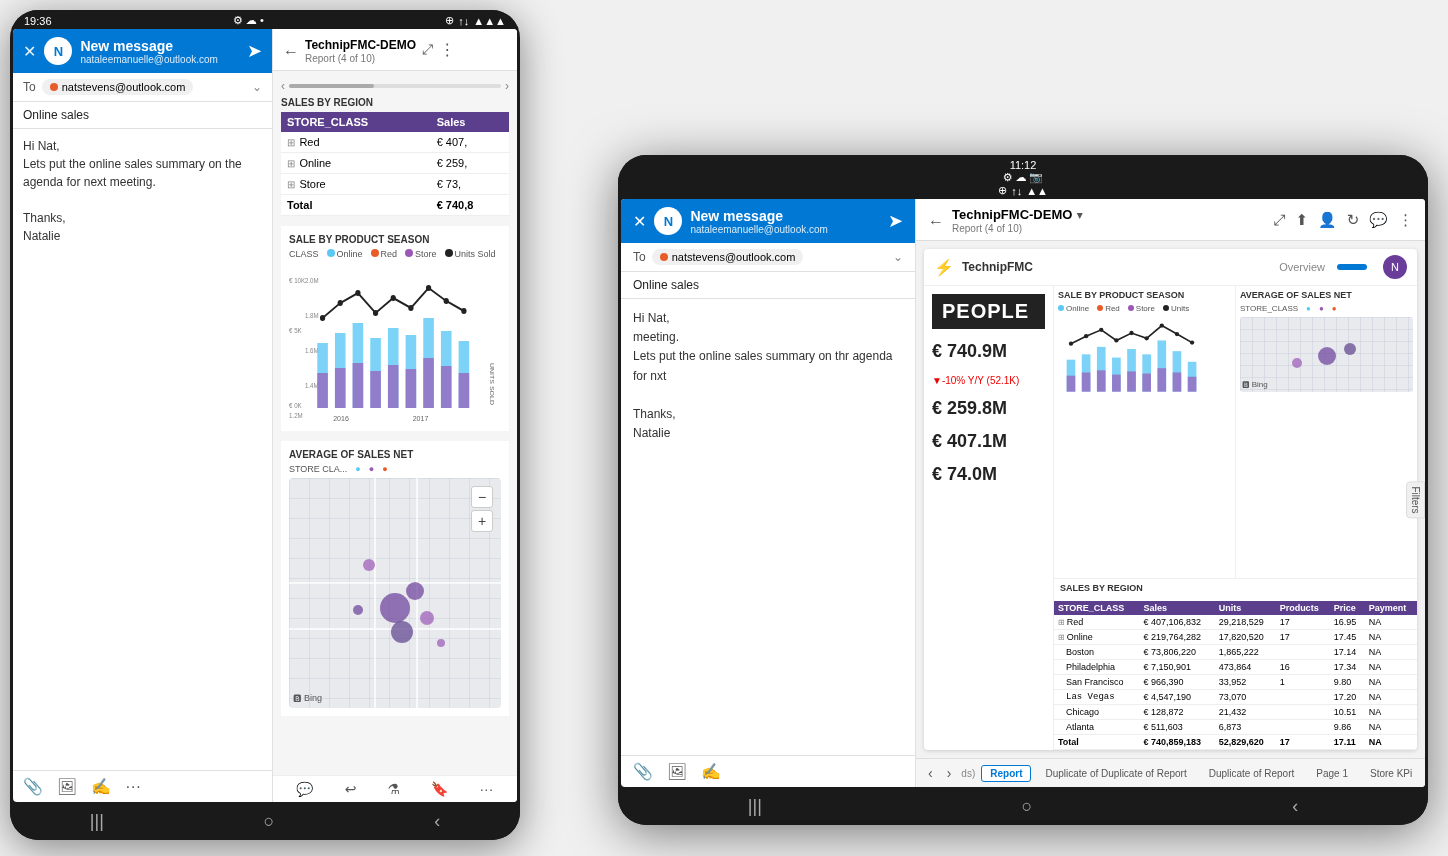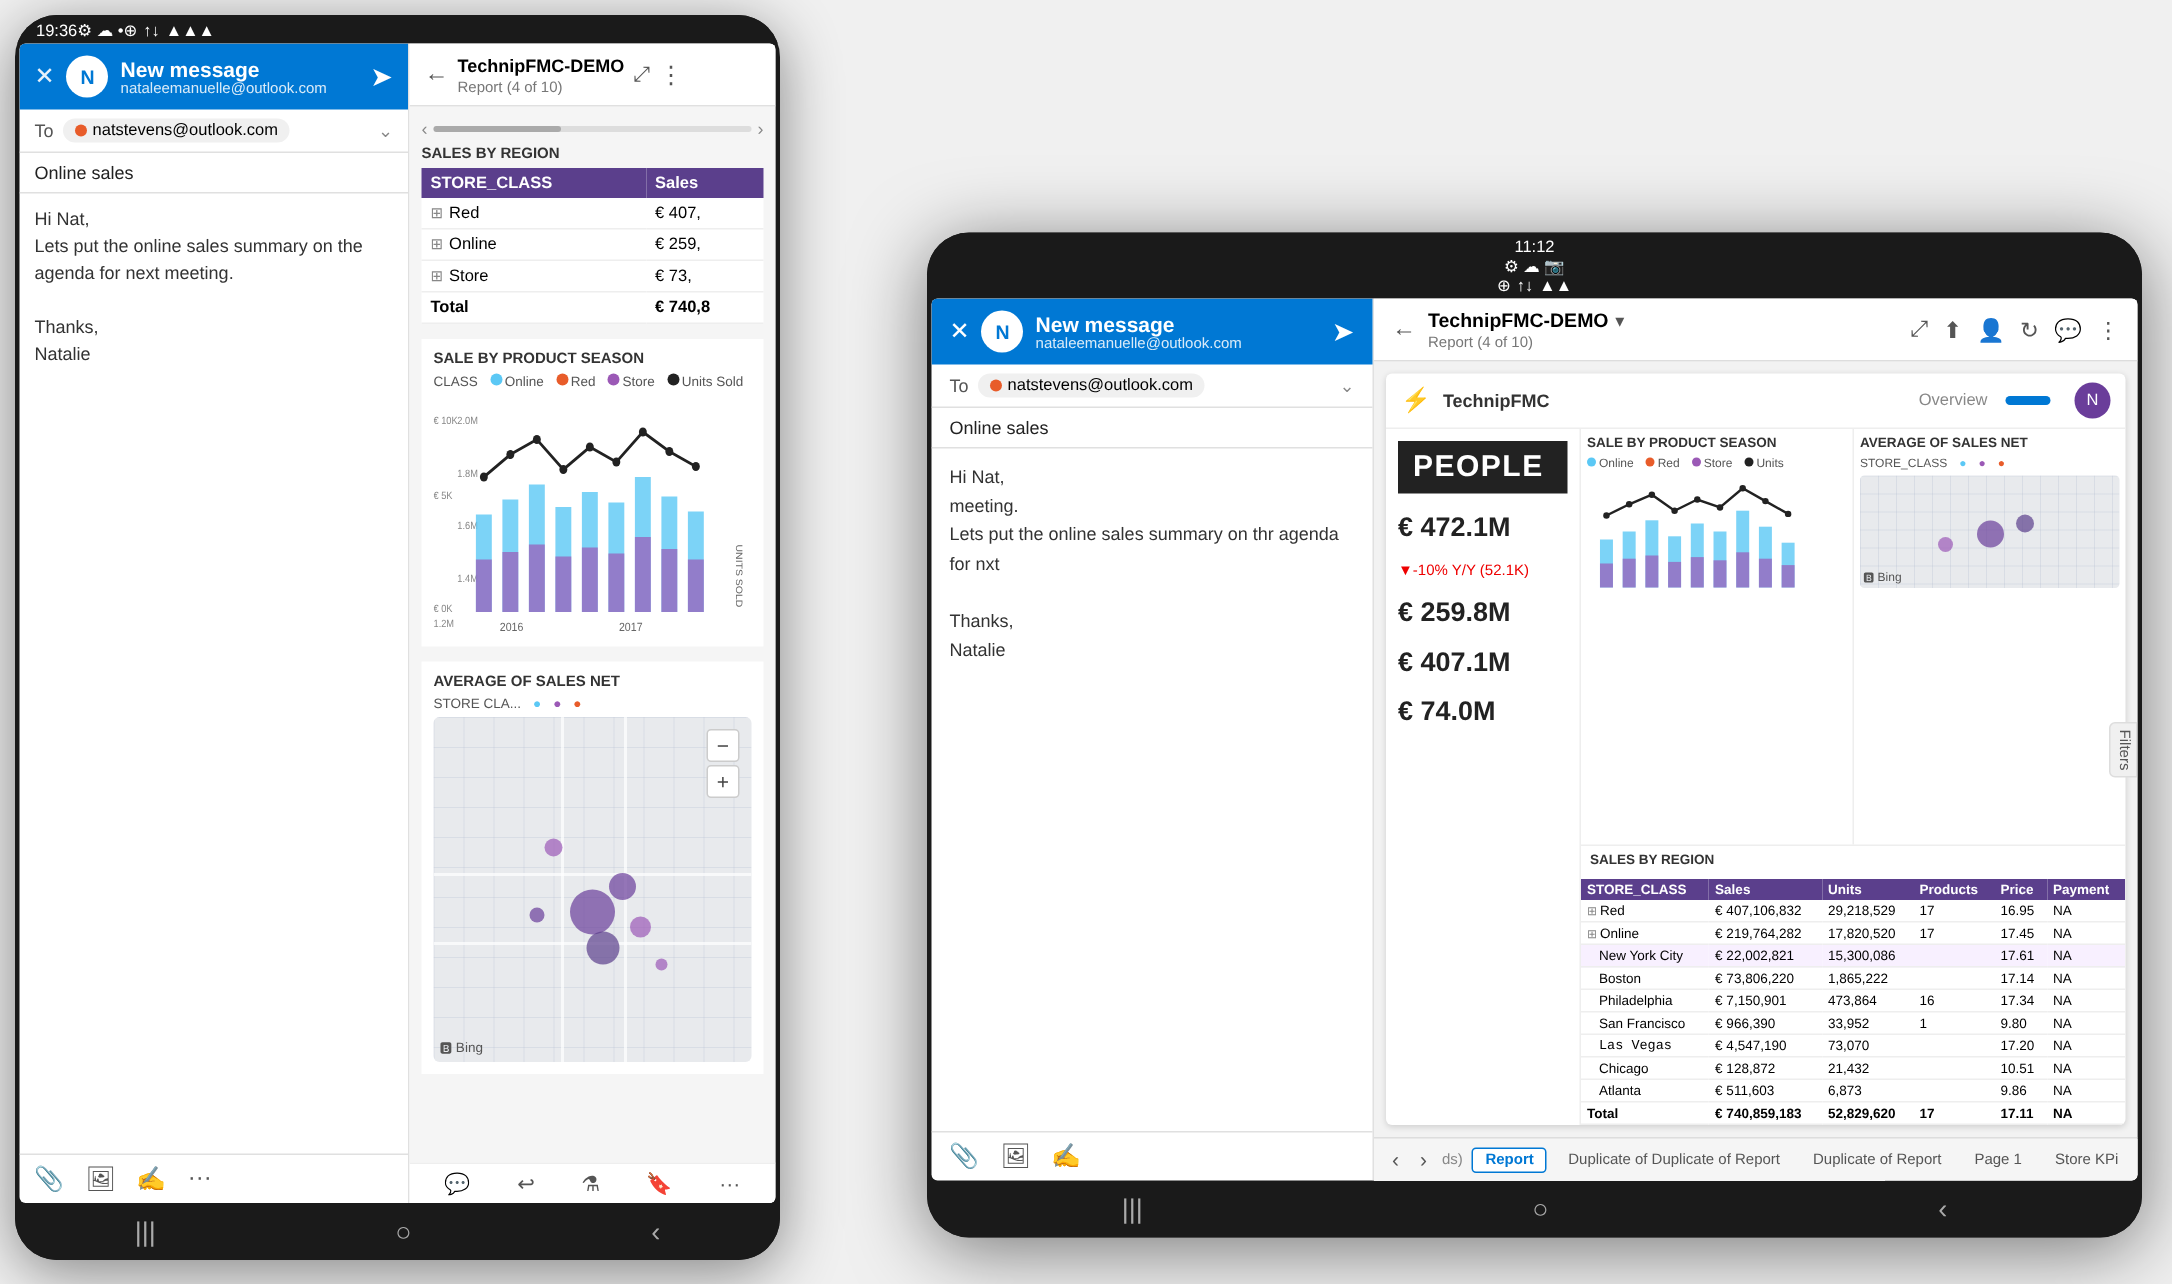--- a/index.html
+++ b/index.html
@@ -25,20 +25,21 @@
       overflow: hidden;
       display: flex;
       flex-direction: column;
     }
     .tablet-small .status-bar {
       background: #1a1a1a;
       color: #fff;
       font-size: 11px;
       padding: 4px 14px 2px;
       display: flex;
+      justify-content: space-between;
       align-items: center;
       flex-shrink: 0;
     }
     .tablet-small .screen {
       flex: 1;
       display: flex;
       overflow: hidden;
       background: #fff;
       border-radius: 4px;
       margin: 0 3px 3px 3px;
@@ -800,21 +801,21 @@
                 <span style="margin-left:auto;font-size:11px;color:#888;">Overview</span>
                 <div style="width:30px;height:6px;background:#0078d4;border-radius:3px;margin-left:4px;"></div>
                 <div style="width:24px;height:24px;border-radius:50%;background:#6a3d9a;margin-left:8px;display:flex;align-items:center;justify-content:center;color:#fff;font-size:11px;">N</div>
               </div>
 
               <div class="pbi-body">
 
                 <div class="pbi-left">
                   <div class="people-banner">PEOPLE</div>
                   <div class="pbi-metric">
-                    <span class="value">€ 472.1M</span>
+                    <span class="value">€ 740.9M</span>
                   </div>
                   <div class="pbi-metric">
                     <span style="font-size:10px;color:#e00;">▼-10% Y/Y (52.1K)</span>
                   </div>
                   <div class="pbi-metric">
                     <span class="value">€ 259.8M</span>
                   </div>
                   <div class="pbi-metric">
                     <span class="value">€ 407.1M</span>
                   </div>
@@ -907,28 +908,20 @@
                             <td>17</td>
                             <td>16.95</td>
                             <td>NA</td>
                         </tr>
                         <tr>
                           <td><span style="font-size:8px;color:#888;margin-right:2px;">⊞</span>Online</td>
                           <td>€ 219,764,282</td>
                             <td>17,820,520</td>
                             <td>17</td>
                             <td>17.45</td>
-                            <td>NA</td>
-                        </tr>
-                        <tr style="background:#f8f0ff;">
-                          <td style="padding-left:12px;">New York City</td>
-                          <td>€ 22,002,821</td>
-                            <td>15,300,086</td>
-                            <td></td>
-                            <td>17.61</td>
                             <td>NA</td>
                         </tr>
                         <tr>
                           <td style="padding-left:12px;">Boston</td>
                           <td>€ 73,806,220</td>
                             <td>1,865,222</td>
                             <td></td>
                             <td>17.14</td>
                             <td>NA</td>
                         </tr>

